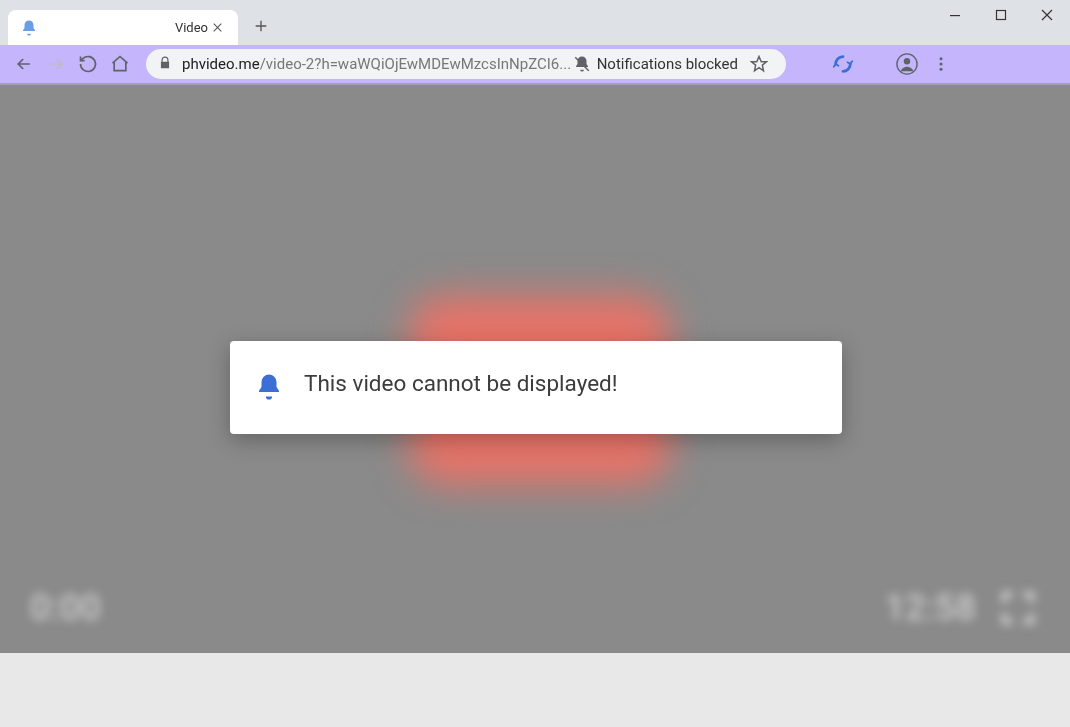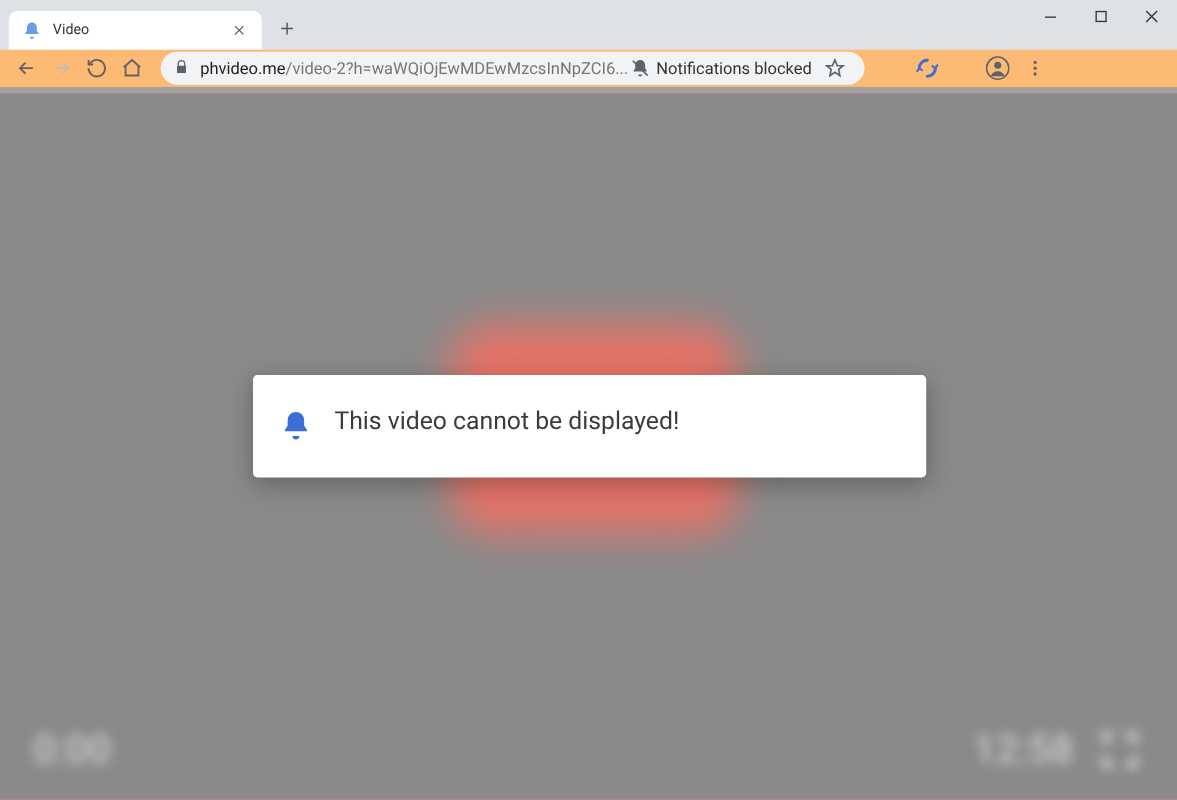--- a/index.html
+++ b/index.html
@@ -35,20 +35,21 @@
       height: 18px;
       margin-right: 10px;
       display: flex;
       align-items: center;
       justify-content: center;
     }
     .tab-title {
       font-size: 13px;
       color: #333;
       flex: 1;
+      text-align: right;
     }
     .tab-close {
       width: 18px;
       height: 18px;
       display: flex;
       align-items: center;
       justify-content: center;
       font-size: 14px;
       color: #555;
       cursor: pointer;
@@ -77,25 +78,25 @@
       height: 30px;
       display: flex;
       align-items: center;
       justify-content: center;
       cursor: pointer;
     }
     
     
     .toolbar {
       height: 40px;
-      background: #fdba74;
+      background: #c4b5fd;
       display: flex;
       align-items: center;
       padding: 0 8px;
-      border-bottom: 6px solid #a3a3a3;
+      border-bottom: 2px solid #a3a3a3;
     }
     .nav-btn {
       width: 32px;
       height: 32px;
       display: flex;
       align-items: center;
       justify-content: center;
       cursor: pointer;
       color: #5f6368;
     }
@@ -157,22 +158,22 @@
       height: 34px;
       display: flex;
       align-items: center;
       justify-content: center;
       cursor: pointer;
       color: #5f6368;
     }
     
     
     .content {
-      height: 642px;
-      background: #ef4444;
+      height: 568px;
+      background: #a3a3a3;
       position: relative;
       overflow: hidden;
     }
     .blur-layer {
       position: absolute;
       inset: -20px;
       background: #8a8a8a;
       filter: blur(6px);
     }
     .play-blob {

